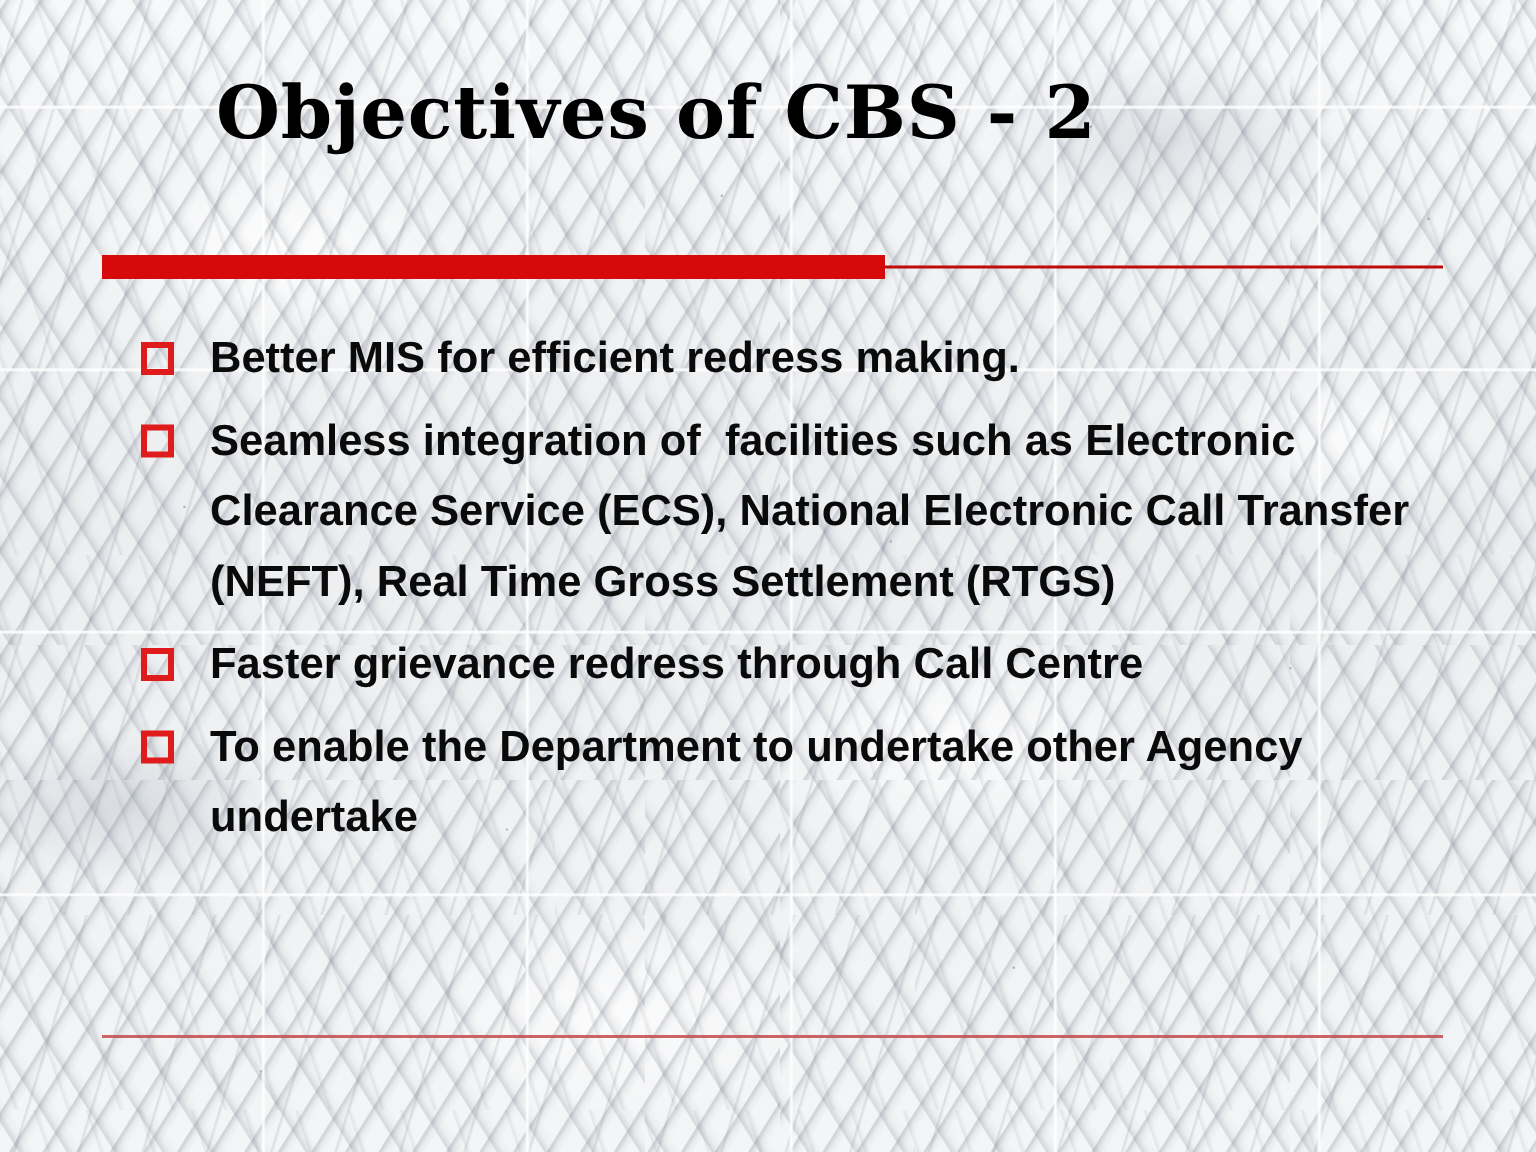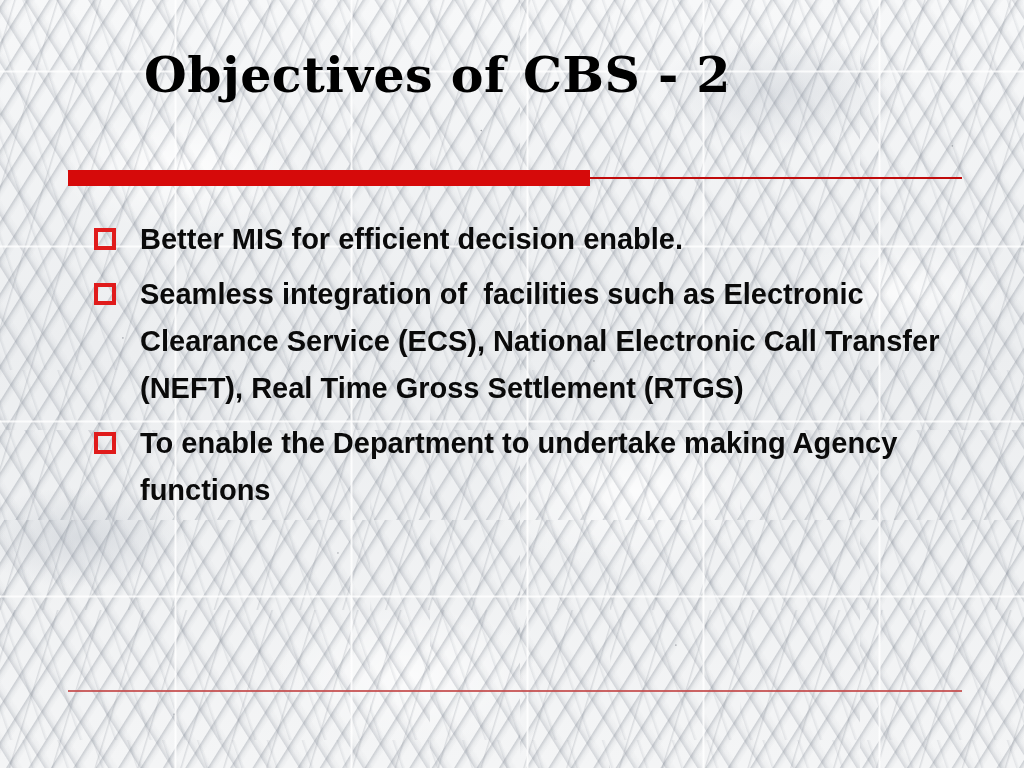--- a/index.html
+++ b/index.html
@@ -181,31 +181,35 @@
 
   <div id="title">Objectives of CBS - 2</div>
 
   <div id="rule-thin-top"></div>
   <div id="rule-thick"></div>
 
   <div id="bullets">
 
     <div class="bullet-row">
       <span class="bullet-marker"></span>
-      <span class="bullet-text">Better MIS for efficient decision enable.</span>
+      <span class="bullet-text">Better MIS for efficient redress making.</span>
     </div>
 
     <div class="bullet-row">
       <span class="bullet-marker"></span>
       <span class="bullet-text">Seamless integration of  facilities such as Electronic Clearance Service (ECS), National Electronic Call Transfer (NEFT), Real Time Gross Settlement (RTGS)</span>
     </div>
 
-
-    <div class="bullet-row">
-      <span class="bullet-marker"></span>
-      <span class="bullet-text">To enable the Department to undertake making Agency functions</span>
+    <div class="bullet-row">
+      <span class="bullet-marker"></span>
+      <span class="bullet-text">Faster grievance redress through Call Centre</span>
+    </div>
+
+    <div class="bullet-row">
+      <span class="bullet-marker"></span>
+      <span class="bullet-text">To enable the Department to undertake other Agency undertake</span>
     </div>
 
   </div>
 
   <div id="rule-bottom"></div>
 
 </div>
 
 </body></html>

